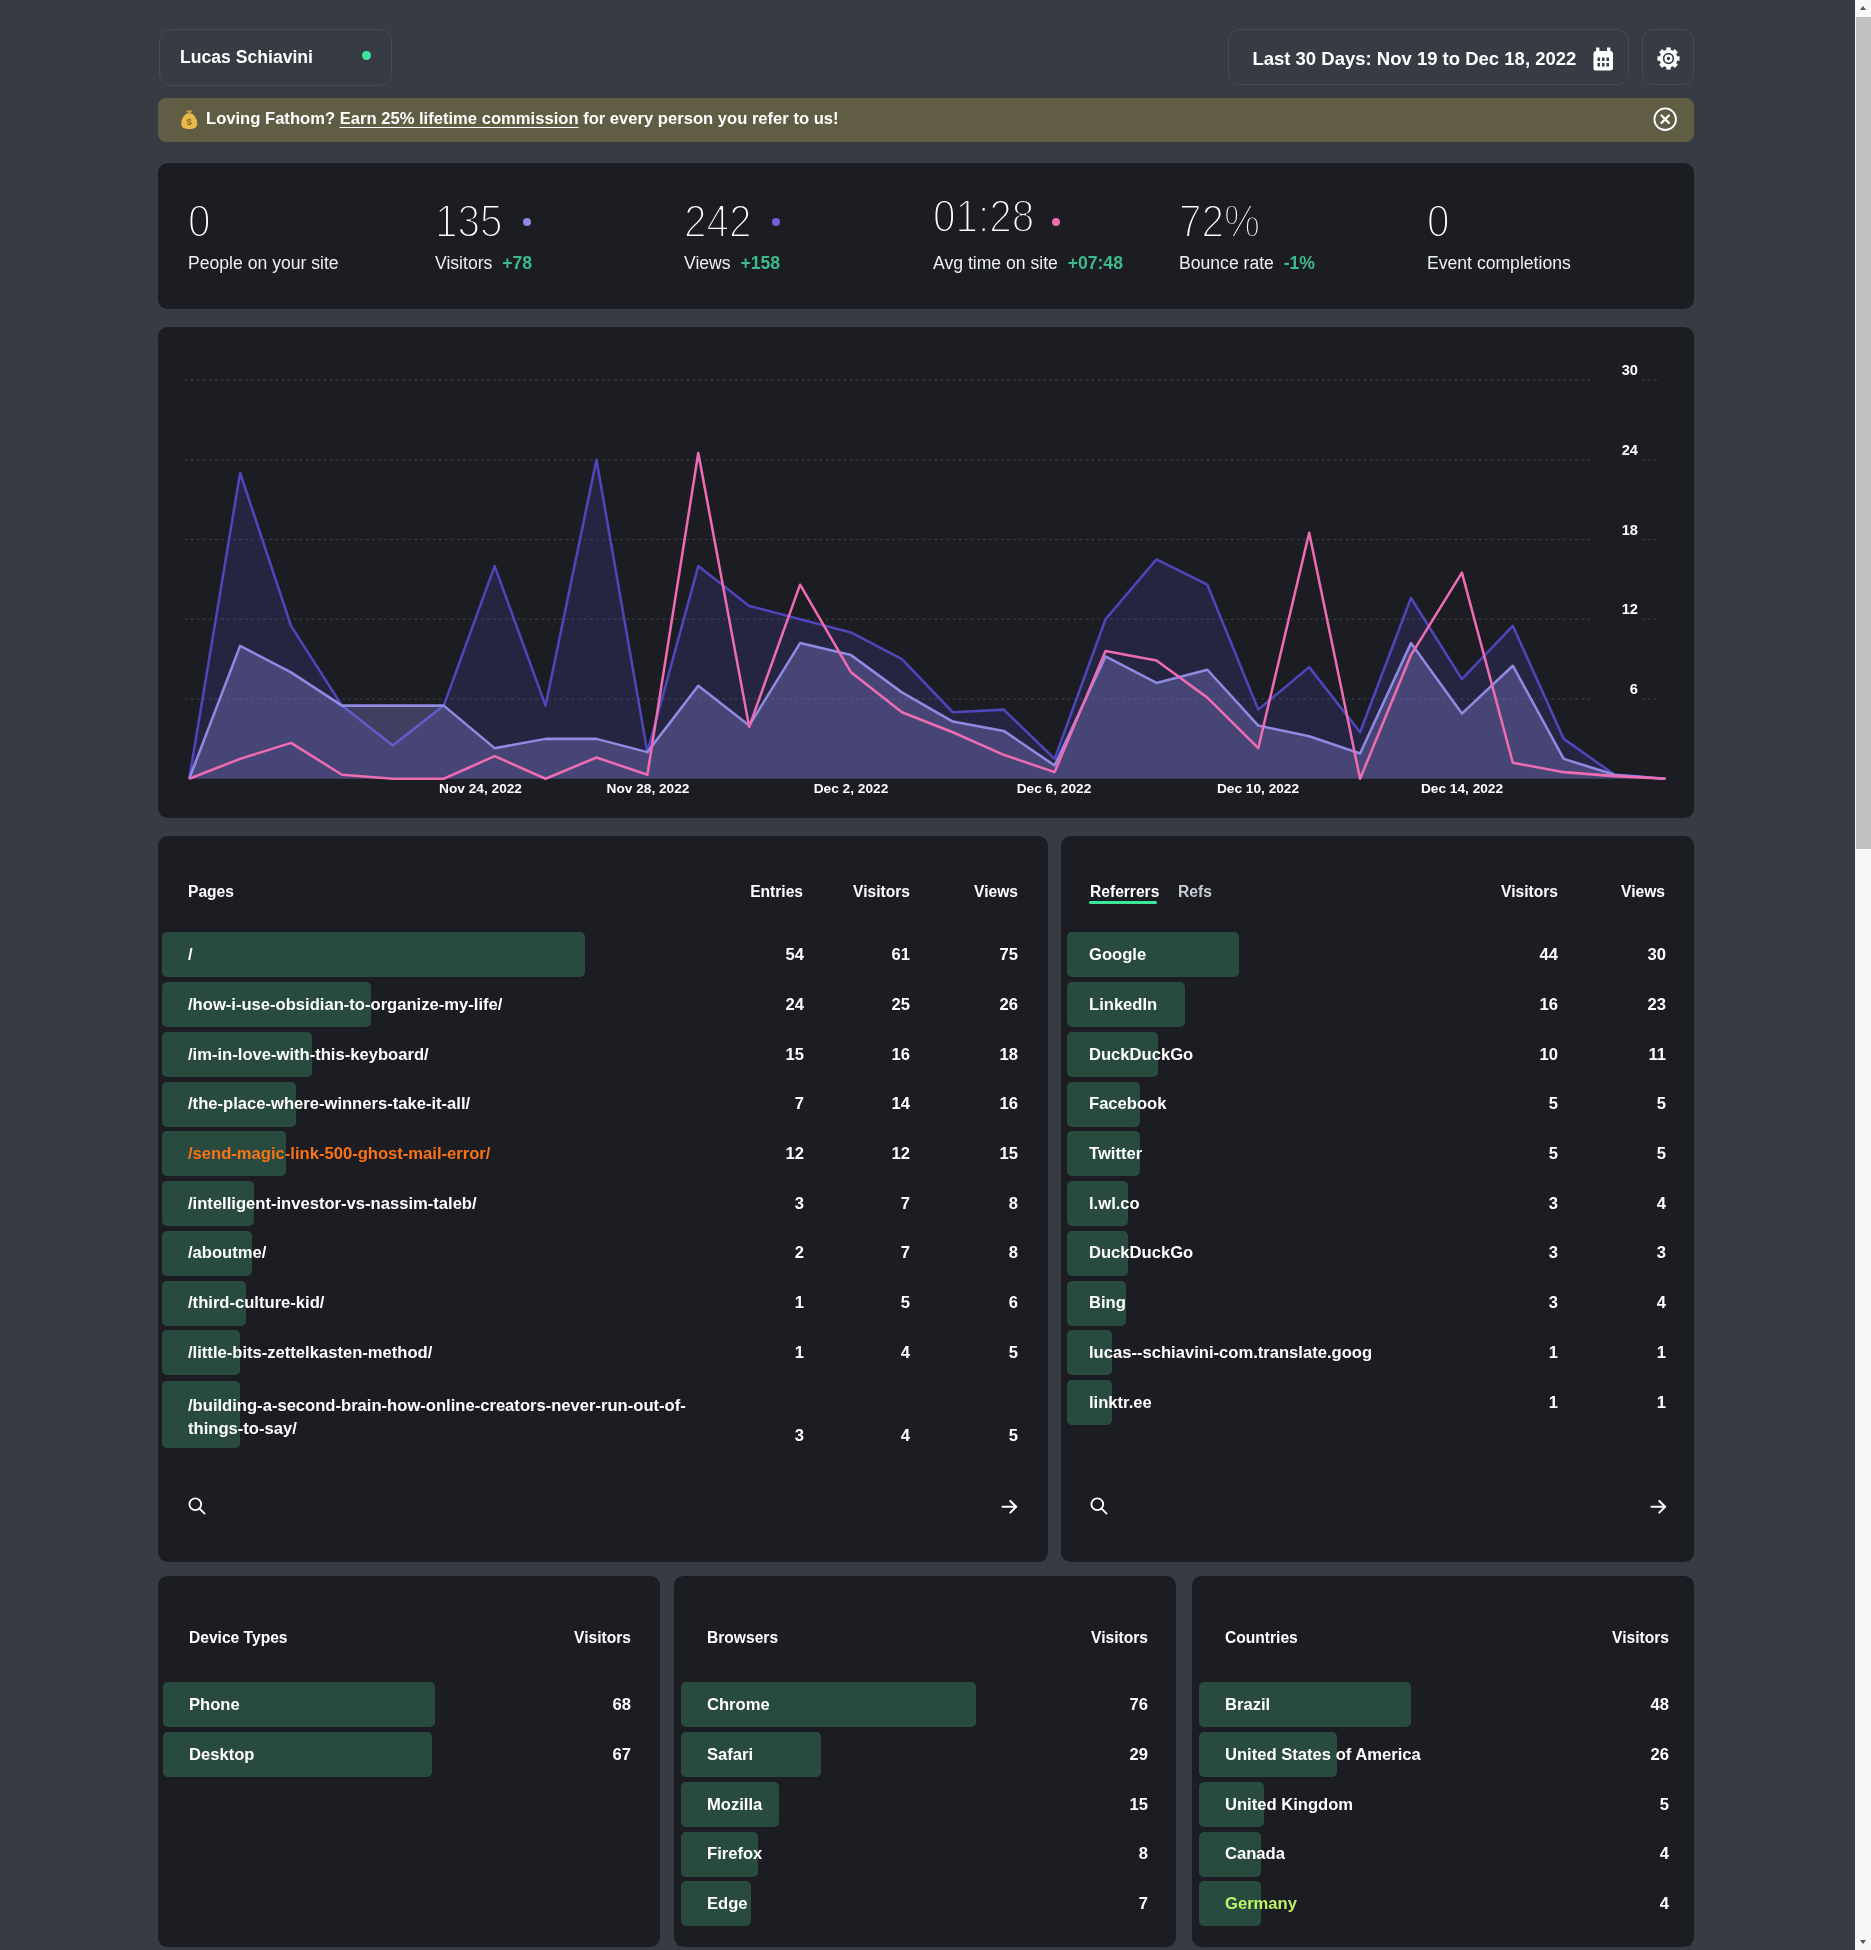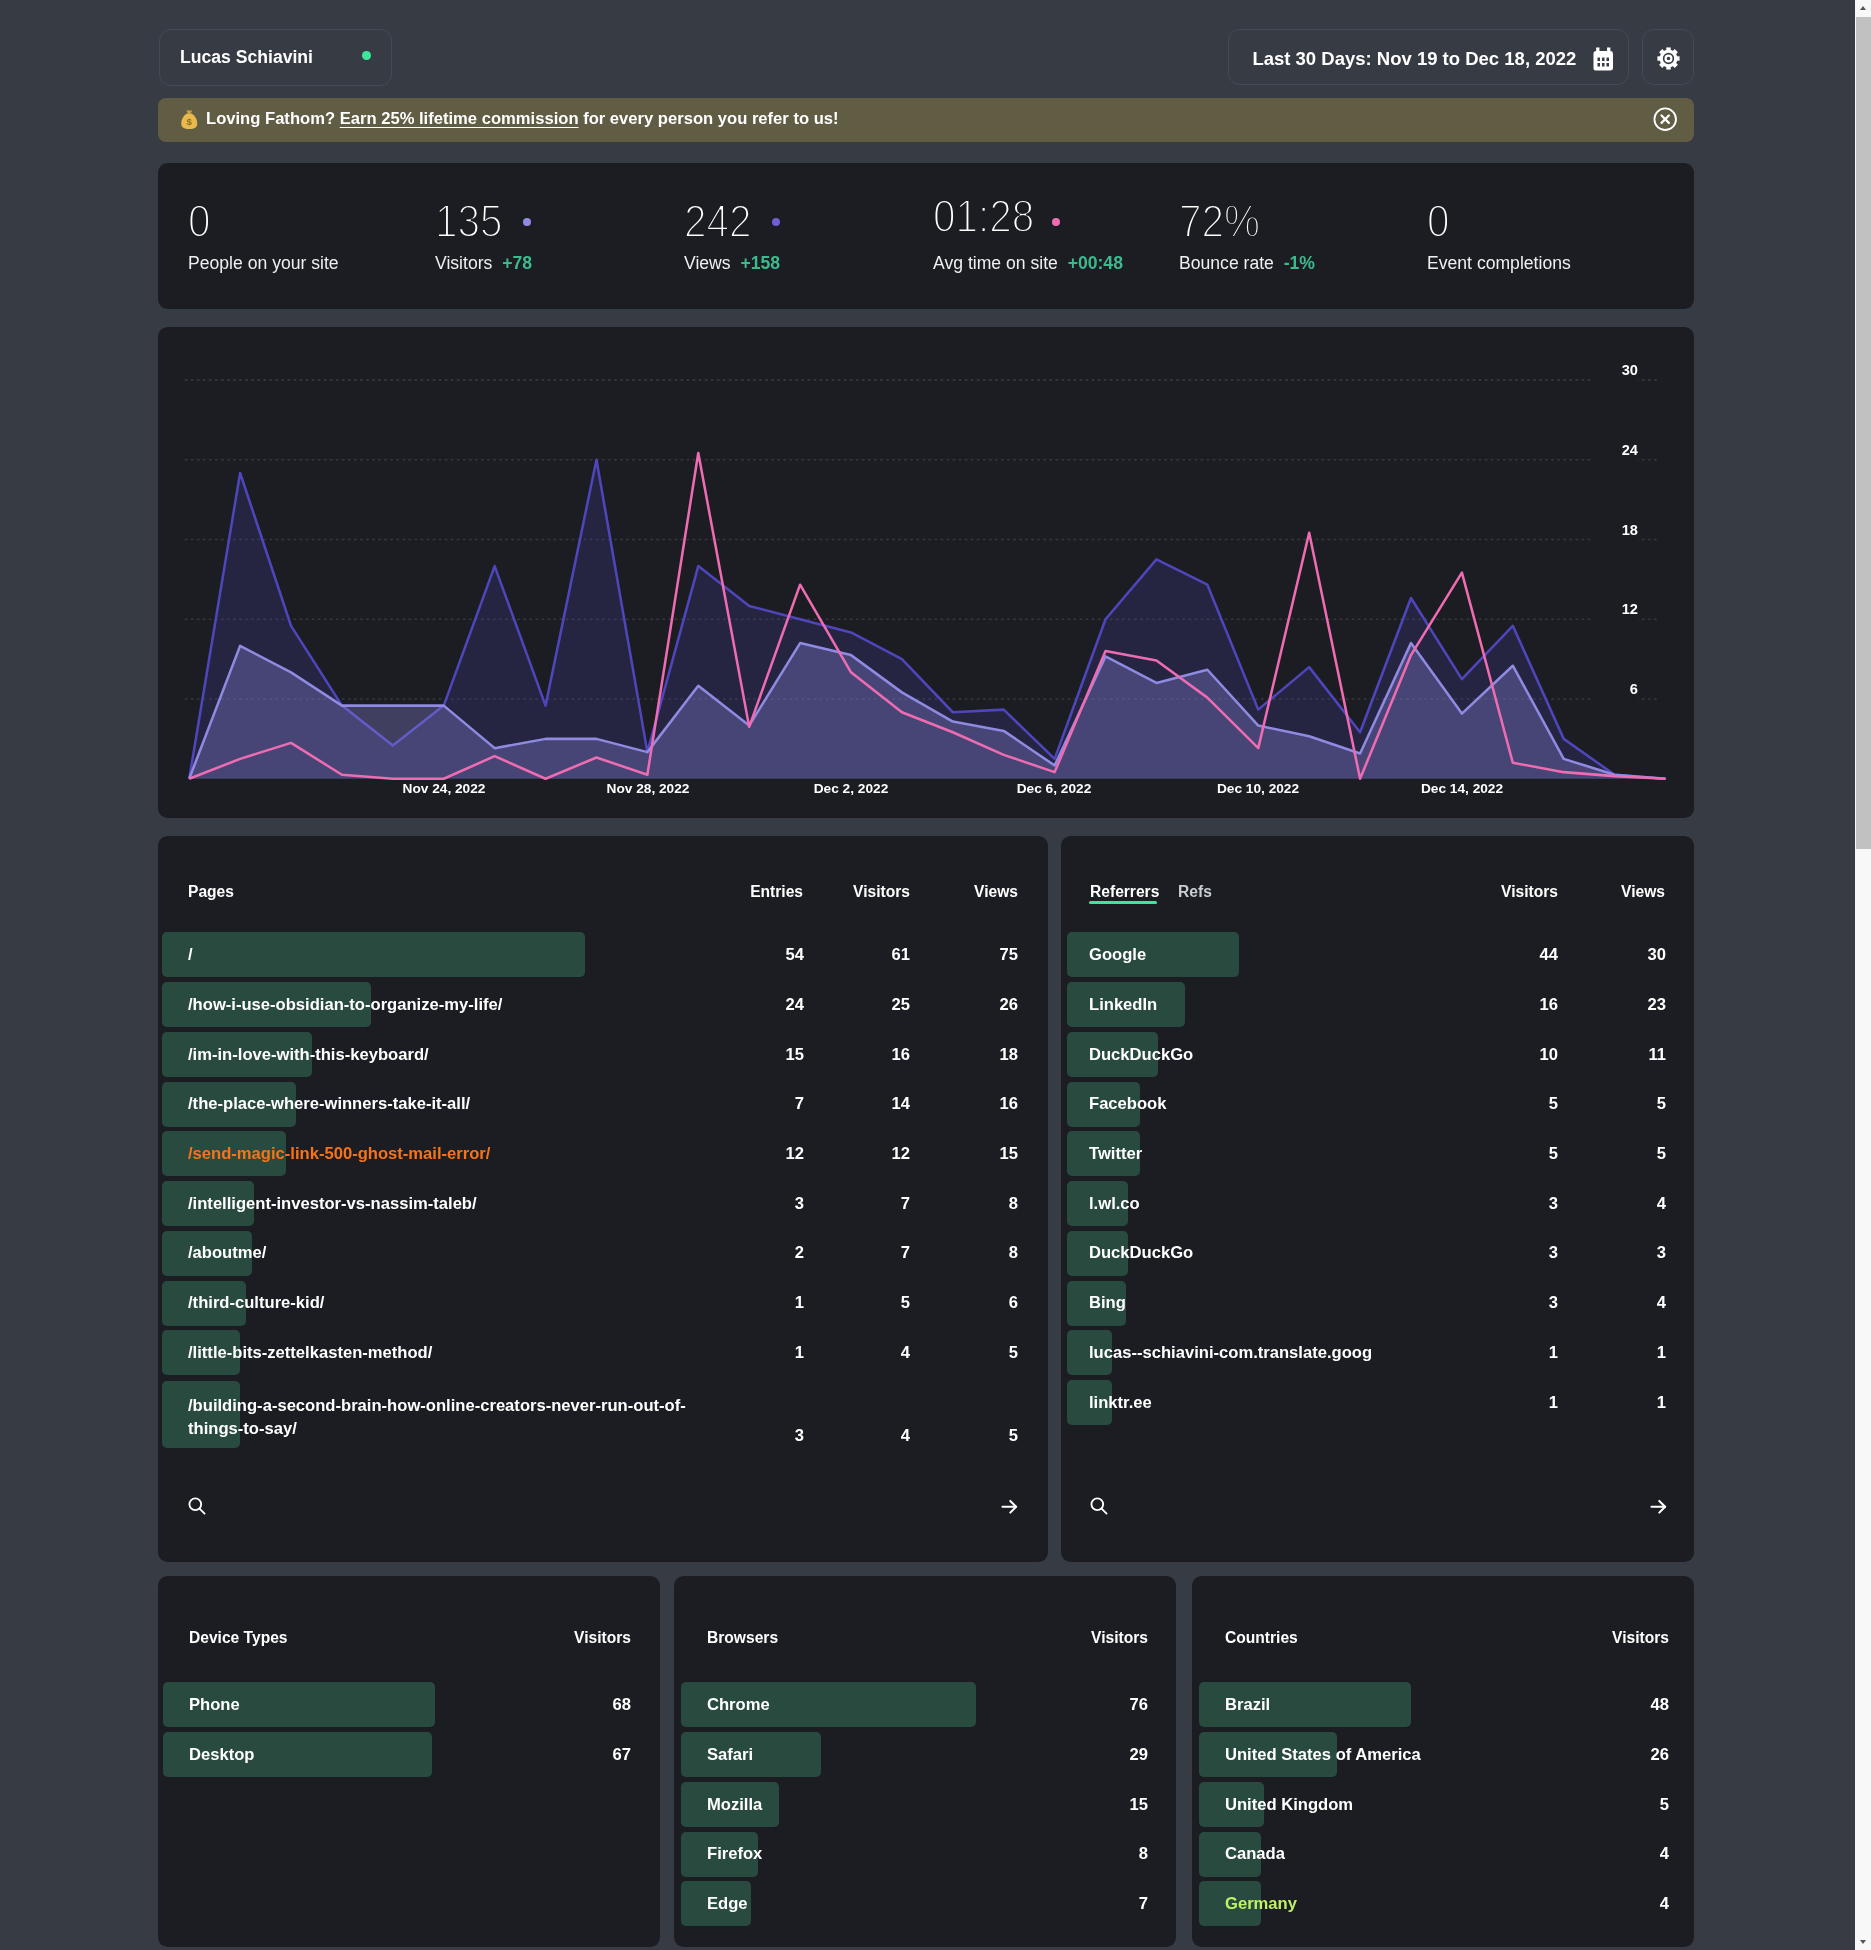--- a/index.html
+++ b/index.html
@@ -67,21 +67,21 @@
 <div style="position:absolute;left:435px;top:253px;font-size:17.6px;color:#eef0f2">Visitors<span style="color:#3dba8c;margin-left:9.8px;font-weight:bold">+78</span></div>
 <div style="position:absolute;left:684px;top:198px;height:45px;display:flex;align-items:center">
     <span class="big">242</span>
   </div>
 <div style="position:absolute;left:772px;top:218px;width:7.8px;height:7.8px;border-radius:50%;background:#6f5ed6"></div>
 <div style="position:absolute;left:684px;top:253px;font-size:17.6px;color:#eef0f2">Views<span style="color:#3dba8c;margin-left:9.8px;font-weight:bold">+158</span></div>
 <div style="position:absolute;left:933px;top:198px;height:45px;display:flex;align-items:flex-end">
     <span class="big">01:28</span>
   </div>
 <div style="position:absolute;left:1052px;top:218px;width:7.8px;height:7.8px;border-radius:50%;background:#ee6cb2"></div>
-<div style="position:absolute;left:933px;top:253px;font-size:17.6px;color:#eef0f2">Avg time on site<span style="color:#3dba8c;margin-left:9.8px;font-weight:bold">+00:48</span></div>
+<div style="position:absolute;left:933px;top:253px;font-size:17.6px;color:#eef0f2">Avg time on site<span style="color:#3dba8c;margin-left:9.8px;font-weight:bold">+07:48</span></div>
 <div style="position:absolute;left:1179px;top:198px;height:45px;display:flex;align-items:center">
     <span class="big">72%</span>
   </div>
 <div style="position:absolute;left:1179px;top:253px;font-size:17.6px;color:#eef0f2">Bounce rate<span style="color:#3dba8c;margin-left:9.8px;font-weight:bold">-1%</span></div>
 <div style="position:absolute;left:1427px;top:198px;height:45px;display:flex;align-items:center">
     <span class="big">0</span>
   </div>
 <div style="position:absolute;left:1427px;top:253px;font-size:17.6px;color:#eef0f2">Event completions</div>
 
 <div class="card" style="left:158px;top:327px;width:1536px;height:491px">
@@ -96,21 +96,21 @@
       <path d="M 32.0 463.0 L 32.0 463.0 L 84.2 326.7 L 136.4 353.9 L 188.6 388.0 L 240.8 388.0 L 293.0 388.0 L 345.2 431.6 L 397.4 422.1 L 449.6 422.1 L 501.8 435.7 L 554.0 367.6 L 606.2 408.5 L 658.4 323.9 L 710.6 336.2 L 762.8 374.4 L 815.0 404.4 L 867.2 413.9 L 919.4 449.4 L 971.6 337.6 L 1023.8 364.8 L 1076.0 351.2 L 1128.2 408.5 L 1180.4 419.4 L 1232.6 437.1 L 1284.8 323.9 L 1337.0 396.2 L 1389.2 347.1 L 1441.4 442.6 L 1493.6 458.9 L 1545.8 463.0 L 1545.8 463.0 Z" fill="rgba(143,138,226,0.32)"></path>
       <path d="M 32.0 463.0 L 84.2 326.7 L 136.4 353.9 L 188.6 388.0 L 240.8 388.0 L 293.0 388.0 L 345.2 431.6 L 397.4 422.1 L 449.6 422.1 L 501.8 435.7 L 554.0 367.6 L 606.2 408.5 L 658.4 323.9 L 710.6 336.2 L 762.8 374.4 L 815.0 404.4 L 867.2 413.9 L 919.4 449.4 L 971.6 337.6 L 1023.8 364.8 L 1076.0 351.2 L 1128.2 408.5 L 1180.4 419.4 L 1232.6 437.1 L 1284.8 323.9 L 1337.0 396.2 L 1389.2 347.1 L 1441.4 442.6 L 1493.6 458.9 L 1545.8 463.0" fill="none" stroke="#8f8ae2" stroke-width="2.6" stroke-linejoin="round"></path>
       <path d="M 32.0 463.0 L 84.2 442.6 L 136.4 426.2 L 188.6 458.9 L 240.8 463.0 L 293.0 463.0 L 345.2 439.8 L 397.4 463.0 L 449.6 441.2 L 501.8 458.9 L 554.0 129.0 L 606.2 409.8 L 658.4 264.0 L 710.6 353.9 L 762.8 394.8 L 815.0 415.3 L 867.2 438.5 L 919.4 456.2 L 971.6 332.1 L 1023.8 341.7 L 1076.0 379.8 L 1128.2 431.6 L 1180.4 210.8 L 1232.6 463.0 L 1284.8 336.2 L 1337.0 251.7 L 1389.2 446.6 L 1441.4 456.2 L 1493.6 460.3 L 1545.8 463.0" fill="none" stroke="#ee6cb2" stroke-width="2.6" stroke-linejoin="round"></path>
     </svg>
   </div>
 <div style="position:absolute;left:1591px;top:361px;width:41px;text-align:right;font-size:14.6px;font-weight:bold;color:#fff;background:#1b1d23;padding:2px 0 2px 5.9px;line-height:15.6px">30</div>
 <div style="position:absolute;left:1591px;top:441px;width:41px;text-align:right;font-size:14.6px;font-weight:bold;color:#fff;background:#1b1d23;padding:2px 0 2px 5.9px;line-height:15.6px">24</div>
 <div style="position:absolute;left:1591px;top:521px;width:41px;text-align:right;font-size:14.6px;font-weight:bold;color:#fff;background:#1b1d23;padding:2px 0 2px 5.9px;line-height:15.6px">18</div>
 <div style="position:absolute;left:1591px;top:600px;width:41px;text-align:right;font-size:14.6px;font-weight:bold;color:#fff;background:#1b1d23;padding:2px 0 2px 5.9px;line-height:15.6px">12</div>
 <div style="position:absolute;left:1591px;top:680px;width:41px;text-align:right;font-size:14.6px;font-weight:bold;color:#fff;background:#1b1d23;padding:2px 0 2px 5.9px;line-height:15.6px">6</div>
-<div style="position:absolute;left:366px;top:781px;width:156px;text-align:center;font-size:13.7px;font-weight:bold;color:#fff">Nov 24, 2022</div>
+<div style="position:absolute;left:366px;top:781px;width:156px;text-align:right;font-size:13.7px;font-weight:bold;color:#fff">Nov 24, 2022</div>
 <div style="position:absolute;left:570px;top:781px;width:156px;text-align:center;font-size:13.7px;font-weight:bold;color:#fff">Nov 28, 2022</div>
 <div style="position:absolute;left:773px;top:781px;width:156px;text-align:center;font-size:13.7px;font-weight:bold;color:#fff">Dec 2, 2022</div>
 <div style="position:absolute;left:976px;top:781px;width:156px;text-align:center;font-size:13.7px;font-weight:bold;color:#fff">Dec 6, 2022</div>
 <div style="position:absolute;left:1180px;top:781px;width:156px;text-align:center;font-size:13.7px;font-weight:bold;color:#fff">Dec 10, 2022</div>
 <div style="position:absolute;left:1384px;top:781px;width:156px;text-align:center;font-size:13.7px;font-weight:bold;color:#fff">Dec 14, 2022</div>
 
 <div class="card" style="left:158px;top:836px;width:890px;height:726px"></div>
 <div class="card" style="left:1061px;top:836px;width:633px;height:726px"></div>
 <div style="position:absolute;left:188px;top:881px;font-size:15.6px;font-weight:bold;color:#fff;line-height:21.5px">Pages</div>
 <div style="position:absolute;left:696px;top:881px;width:107px;text-align:right;font-size:15.6px;font-weight:bold;color:#fff;line-height:21.5px">Entries</div>

